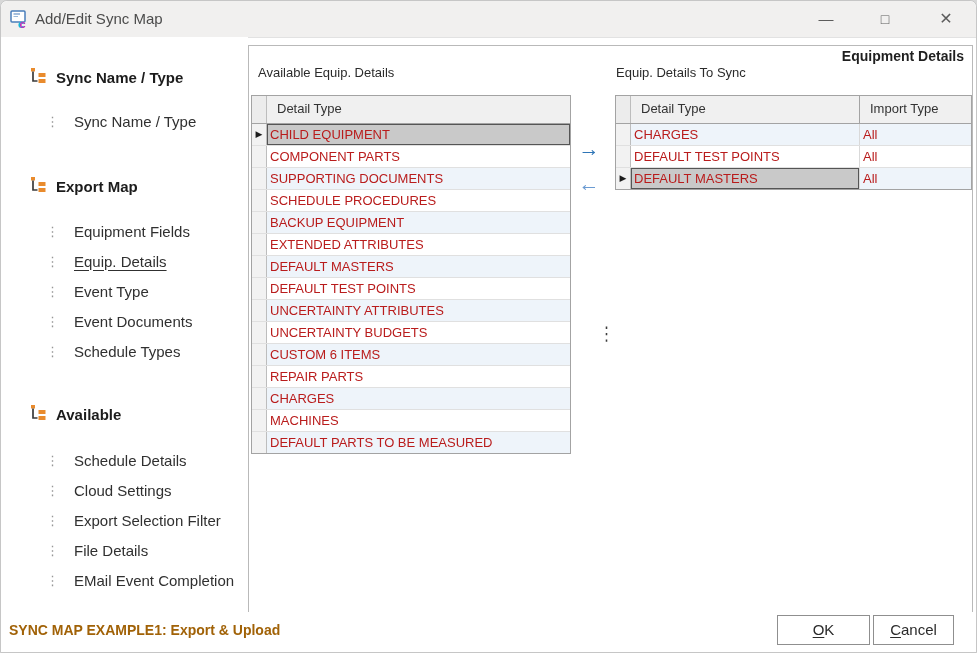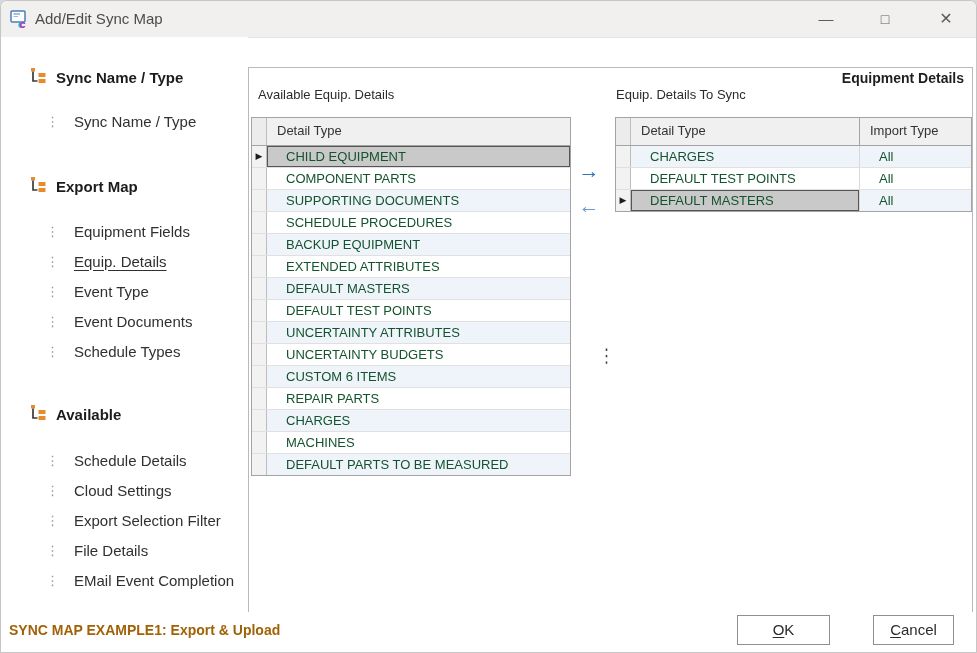--- a/index.html
+++ b/index.html
@@ -20,57 +20,57 @@
   .sidebar{position:absolute;left:0;top:36px;width:247px;height:575px;background:#fff;}
   .nav-header{position:absolute;display:flex;align-items:center;gap:9px;padding-left:29px;
               font-weight:bold;font-size:15px;color:#1c1c1c;height:22px;white-space:nowrap;}
   .nav-item{position:absolute;display:flex;align-items:center;gap:15px;padding-left:45px;
             font-size:15px;color:#303030;height:22px;cursor:pointer;white-space:nowrap;}
   .dots{color:#969696;font-size:13px;line-height:13px;}
   .nav-item .active{text-decoration:underline;text-underline-offset:3px;}
 
   
   .panel{position:absolute;left:247px;top:44px;width:725px;height:580px;background:#fff;
-         border:1px solid #b9b9b9;box-sizing:border-box;margin-top:22px;}
+         border:1px solid #b9b9b9;box-sizing:border-box;}
   .panel-title{position:absolute;top:2px;right:8px;font-weight:bold;font-size:14px;color:#1f1f1f;}
   .list-label{position:absolute;font-size:13px;color:#2b2b2b;}
   .lbl-available{left:9px;top:19px;}
   .lbl-tosync{left:367px;top:19px;}
 
   .grid{position:absolute;border:1px solid #a3a3a3;background:#fff;box-sizing:border-box;}
   .grid-left{left:2px;top:49px;width:320px;}
   .grid-right{left:366px;top:49px;width:357px;}
   .ghead{display:flex;height:27px;background:#f0f0f0;border-bottom:1px solid #a3a3a3;}
   .icell{flex:0 0 15px;width:15px;background:#f2f2f2;border-right:1px solid #bdbdbd;
          display:flex;align-items:center;justify-content:center;box-sizing:border-box;}
   .ghead .icell{background:#ececec;}
   .hcell{font-size:13px;color:#333;line-height:26px;padding-left:10px;flex:1;white-space:nowrap;overflow:hidden;}
   .hcell.h-detail2{flex:0 0 229px;border-right:1px solid #a3a3a3;box-sizing:border-box;}
   .grow{display:flex;height:21px;border-bottom:1px solid #e0e0e0;}
   .grow:last-child{border-bottom:none;}
-  .dcell{font-size:13px;line-height:21px;padding-left:19px;color:#14532d;flex:1;
+  .dcell{font-size:13px;line-height:21px;padding-left:3px;color:#b91c1c;flex:1;
          white-space:nowrap;overflow:hidden;box-sizing:border-box;}
   .dcell.d-detail2{flex:0 0 229px;border-right:1px solid #d9d9d9;}
   .alt{background:#eef4fa;}
   .sel{background:#c9c9c9;box-shadow:inset 0 0 0 1px #555555;}
   .row-ind{font-size:9px;color:#1d1d1d;line-height:9px;}
 
   .arrow-btn{position:absolute;left:326px;width:28px;text-align:center;font-size:21px;
              font-weight:bold;cursor:pointer;line-height:22px;}
   .arrow-right{top:92px;color:#2e75b6;}
   .arrow-left{top:127px;color:#6b9bd2;}
   .splitter{position:absolute;left:350px;top:279px;font-size:15px;color:#3c3c3c;
             transform:scaleY(1.25);cursor:row-resize;}
 
   
   .footer{position:absolute;left:0;top:611px;width:977px;height:42px;background:#fff;}
   .status{position:absolute;left:8px;top:10px;font-size:14px;font-weight:bold;color:#a16207;white-space:nowrap;}
   .btn{position:absolute;top:3px;height:30px;border:1px solid #8f8f8f;background:#ffffff;
        font-size:15px;color:#2b2b2b;text-align:center;line-height:28px;box-sizing:border-box;cursor:pointer;}
-  .btn-ok{left:736px;width:93px;}
+  .btn-ok{left:776px;width:93px;}
   .btn-cancel{left:872px;width:81px;}
   .accel{text-decoration:underline;text-underline-offset:2px;}
 </style>
 </head>
 <body>
 
 <div class="dialog">
 
   <div class="titlebar">
     <span class="app-icon">

